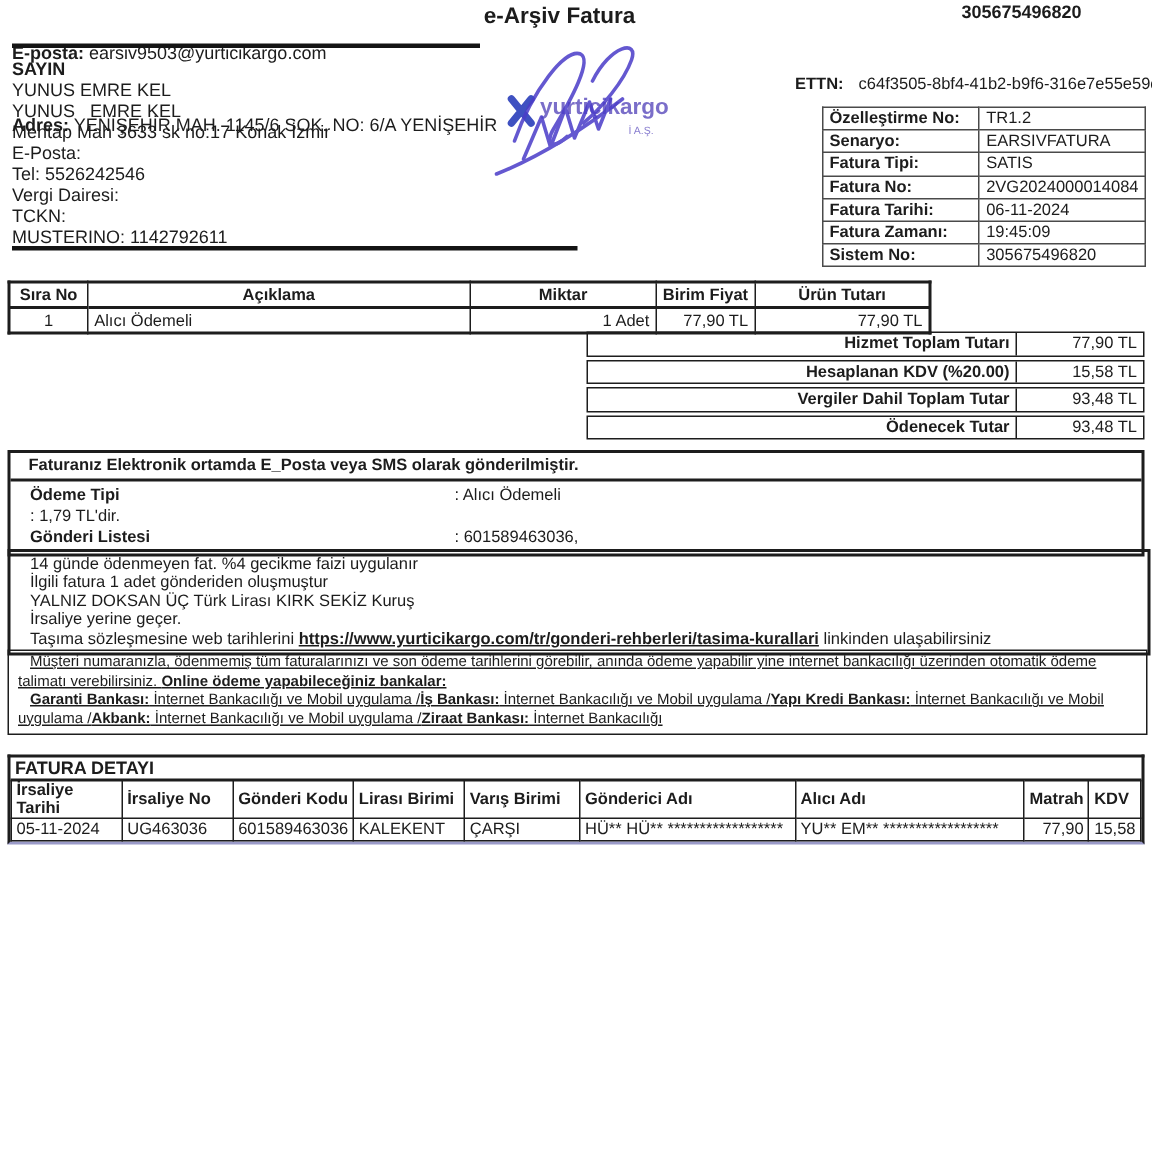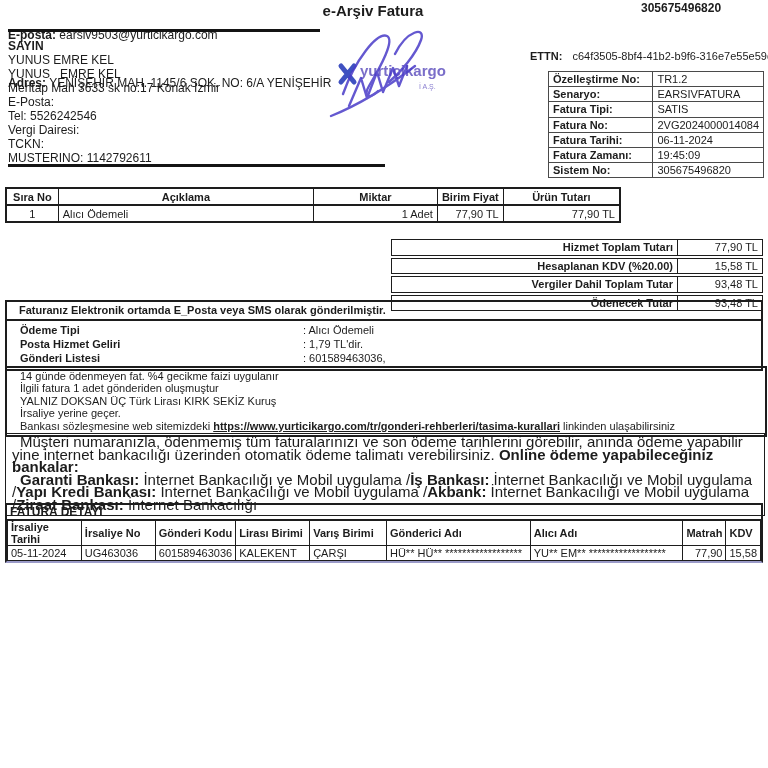--- a/index.html
+++ b/index.html
@@ -37,40 +37,40 @@
 
   
   .items{position:absolute;left:5px;top:187px;width:616px;border-collapse:collapse;
          font-size:11px;border:2px solid #1d1d1d;}
   .items th{border:1px solid #1d1d1d;border-bottom:2px solid #1d1d1d;font-weight:700;
             text-align:center;padding:1px 4px;height:13px;}
   .items td{border:1px solid #1d1d1d;padding:1px 4px;height:13px;}
   .ctr{text-align:center;} .rgt{text-align:right;} .lft{text-align:left;}
 
   
-  .totals{position:absolute;left:391px;top:239px;width:372px;font-size:11px;}
+  .totals{position:absolute;left:391px;top:221px;width:372px;font-size:11px;}
   .trow{display:flex;border:1px solid #1d1d1d;margin-bottom:2px;align-items:center;height:14.5px;}
   .tlabel{flex:1;text-align:right;font-weight:700;padding-right:4px;height:100%;
           border-right:1px solid #1d1d1d;line-height:14.5px;}
   .tval{width:80px;text-align:right;padding-right:4px;}
 
   
   .delivery{position:absolute;left:5px;top:300px;width:754px;border:2px solid #1d1d1d;font-size:11px;}
   .dhead{font-weight:700;padding:1px 12px;border-bottom:2px solid #1d1d1d;line-height:15px;}
   .dbody{padding:2px 0 4px;}
   .drow{display:flex;padding:0 13px;line-height:14px;}
   .dlabel{width:283px;font-weight:700;}
 
   
   .notes{position:absolute;left:5px;top:366px;width:732px;border:2px solid #1d1d1d;
          font-size:11px;line-height:12.4px;padding:2px 13px 3px;}
 
   
   .banks{position:absolute;left:5px;top:433px;width:746px;border:1.5px solid #1d1d1d;
-         font-size:15px;line-height:12.6px;padding:2px 6px 3px;}
+         font-size:10px;line-height:12.6px;padding:2px 6px 3px;text-decoration:underline;}
   .banks p{margin:0;text-indent:8px;}
 
   
   .detail{position:absolute;left:5px;top:503px;width:754px;border:2px solid #1d1d1d;
           border-bottom:2px solid #9a9ac8;font-size:11px;}
   .dtitle{font-weight:700;font-size:12px;line-height:14px;padding:0 3px;border-bottom:1px solid #1d1d1d;}
   .dtable{width:100%;border-collapse:collapse;font-size:11px;}
   .dtable th{border:1px solid #1d1d1d;font-weight:700;text-align:left;padding:0 3px;height:14px;}
   .dtable td{border:1px solid #1d1d1d;padding:0 3px;height:14px;margin-left:16px;}
 </style>
@@ -217,37 +217,36 @@
   <div class="delivery">
     <div class="dhead">Faturanız Elektronik ortamda E_Posta veya SMS olarak gönderilmiştir.</div>
     <div class="dbody">
 
         <div class="drow">
           <div class="dlabel">Ödeme Tipi</div>
           <div>: Alıcı Ödemeli</div>
         </div>
 
         <div class="drow">
-          <div class="dlabel">Posta Hizmet Geliri</div>
           <div>: 1,79 TL'dir.</div>
         </div>
 
         <div class="drow">
           <div class="dlabel">Gönderi Listesi</div>
           <div>: 601589463036,</div>
         </div>
       </div>
   </div>
 
   <div class="notes">
     <div>14 günde ödenmeyen fat. %4 gecikme faizi uygulanır</div>
     <div>İlgili fatura 1 adet gönderiden oluşmuştur</div>
     <div>YALNIZ DOKSAN ÜÇ Türk Lirası KIRK SEKİZ Kuruş</div>
     <div>İrsaliye yerine geçer.</div>
-    <div><span>Bankası sözleşmesine web sitemizdeki </span><span class="b u">https://www.yurticikargo.com/tr/gonderi-rehberleri/tasima-kurallari</span><span> linkinden ulaşabilirsiniz</span></div>
+    <div><span>Taşıma sözleşmesine web tarihlerini </span><span class="b u">https://www.yurticikargo.com/tr/gonderi-rehberleri/tasima-kurallari</span><span> linkinden ulaşabilirsiniz</span></div>
   </div>
 
   <div class="banks">
     <p><span>Müşteri numaranızla, ödenmemiş tüm faturalarınızı ve son ödeme tarihlerini görebilir, anında ödeme yapabilir yine internet bankacılığı üzerinden otomatik ödeme talimatı verebilirsiniz.  </span><span class="b">Online ödeme yapabileceğiniz bankalar:</span></p>
     <p><span class="b">Garanti Bankası:</span><span> İnternet Bankacılığı ve Mobil uygulama /</span><span class="b">İş Bankası:</span><span> İnternet Bankacılığı ve Mobil uygulama /</span><span class="b">Yapı Kredi Bankası:</span><span> İnternet Bankacılığı ve Mobil uygulama /</span><span class="b">Akbank:</span><span> İnternet Bankacılığı ve Mobil uygulama /</span><span class="b">Ziraat Bankası:</span><span> İnternet Bankacılığı</span></p>
   </div>
 
   <div class="detail">
     <div class="dtitle">FATURA DETAYI</div>
     <table class="dtable">

